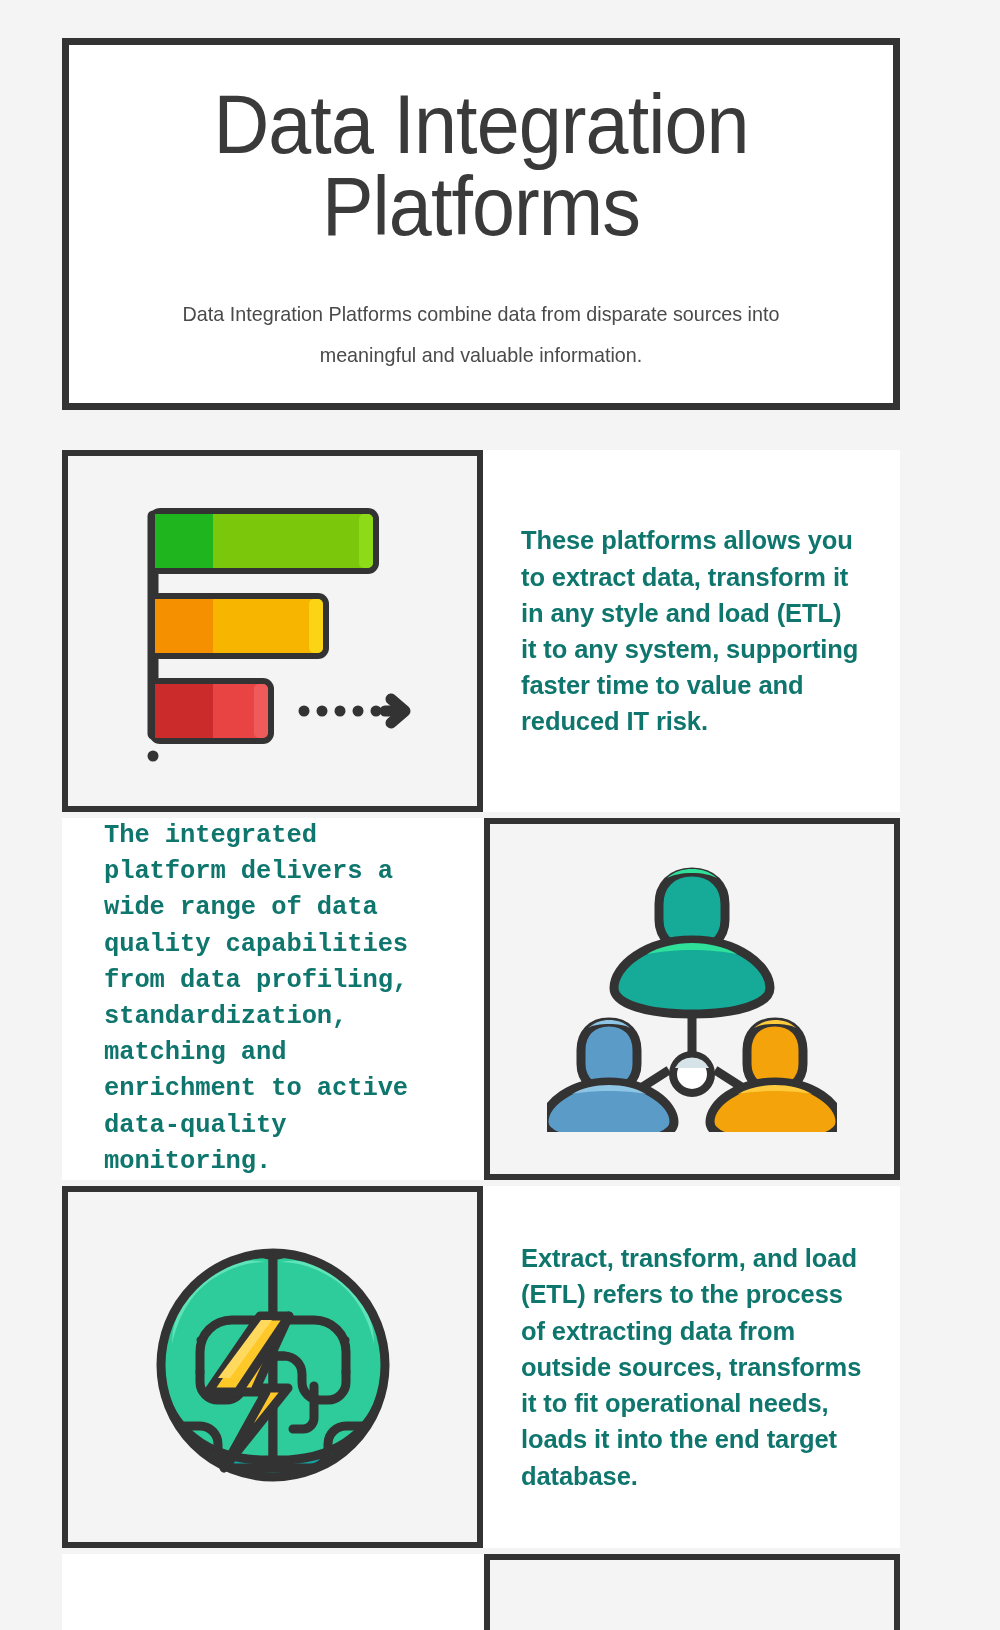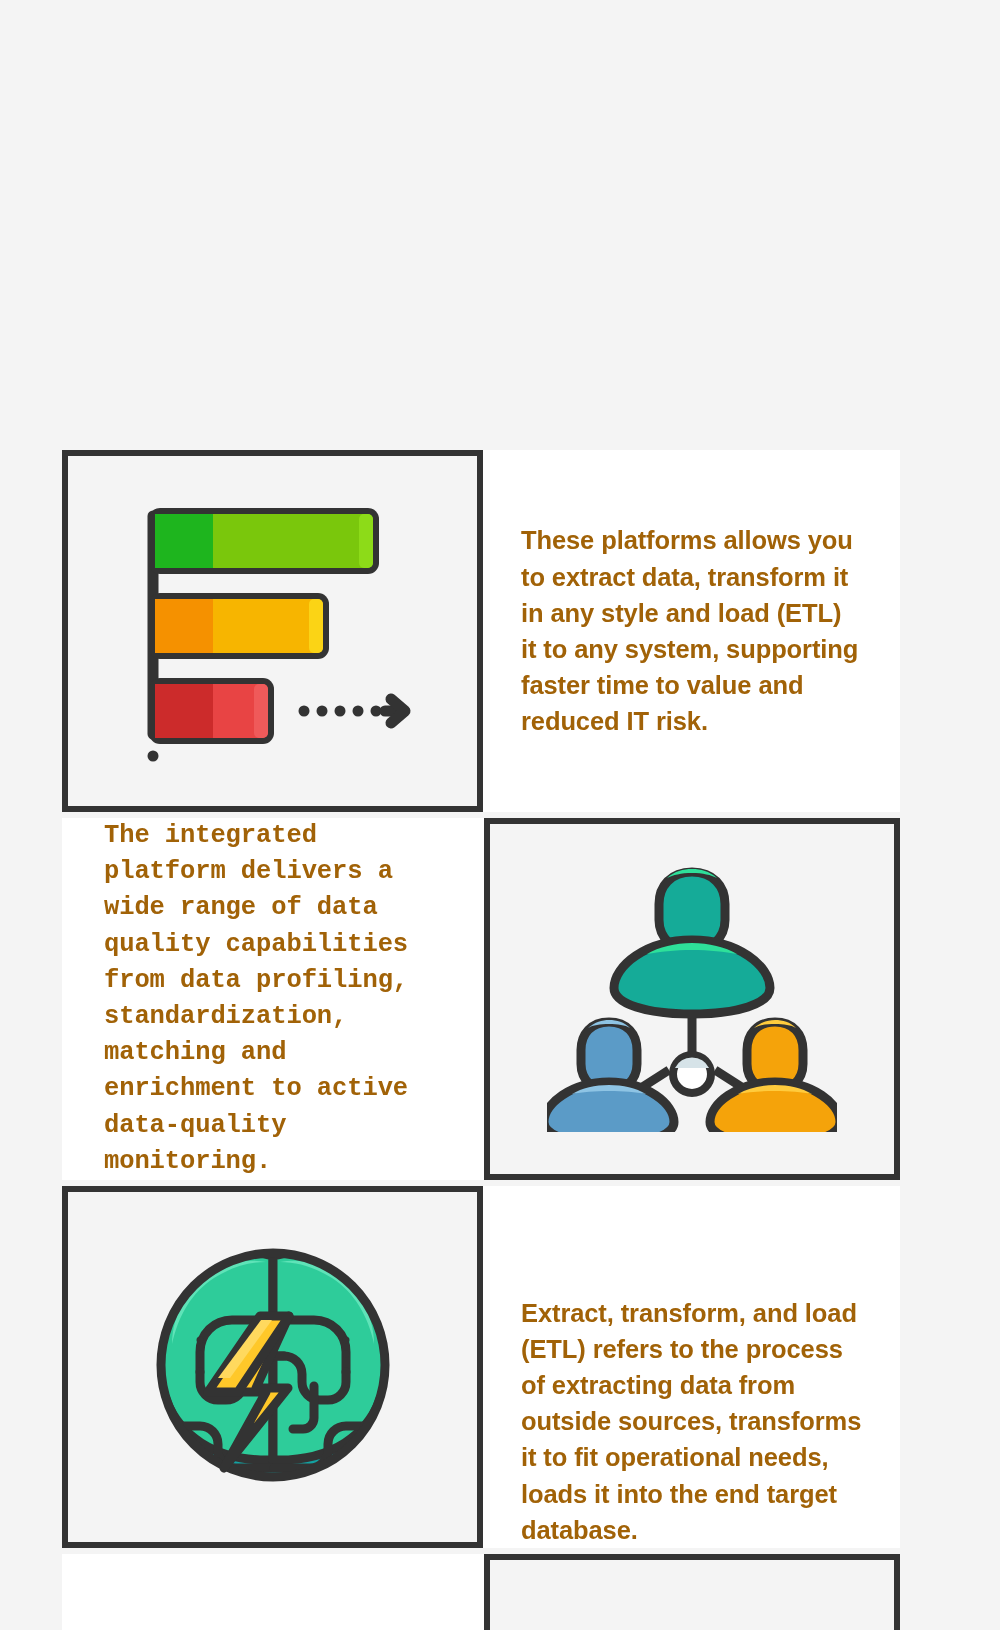--- a/index.html
+++ b/index.html
@@ -79,49 +79,56 @@
 
   .text-cell {
     background: #ffffff;
     padding: 0 38px;
   }
 
   .body-text {
     font-size: 25.5px;
     line-height: 1.42;
     font-weight: bold;
-    color: #a16207;
+    color: #0f766e;
     letter-spacing: -0.1px;
   }
 
   
   #row1 { top: 450px;  height: 362px; }
   #row2 { top: 818px;  height: 362px; }
   #row3 { top: 1186px; height: 362px; }
   #row4 { top: 1554px; height: 90px; }
 
   #row1 .icon-cell { width: 421px; height: 362px; }
   #row1 .text-cell { width: 417px; height: 362px; }
 
   #row2 .text-cell { width: 422px; height: 362px; padding-left: 42px; font-family: Liberation Mono, monospace; }
   #row2 .icon-cell { width: 416px; height: 362px; }
 
   #row3 .icon-cell { width: 421px; height: 362px; }
-  #row3 .text-cell { width: 417px; height: 362px; align-items: flex-end; }
+  #row3 .text-cell { width: 417px; height: 362px; }
 
   #row4 .text-cell { width: 422px; height: 90px; }
   #row4 .icon-cell { width: 416px; height: 90px; border-bottom: none; }
 
   .icon-wrap { display: block; }
 </style>
 </head>
 <body>
 
 <div class="page">
 
+  <div class="header-card">
+    <div class="title">
+      <div>Data Integration</div>
+      <div>Platforms</div>
+    </div>
+    <div class="subtitle">Data Integration Platforms combine data from disparate sources into meaningful and valuable information.</div>
+  </div>
 
   <div class="row" id="row1">
     <div class="cell icon-cell">
       <span class="icon-wrap">
         <svg width="280" height="270" viewBox="0 0 280 270">
 
           <path d="M20 22 L20 240" stroke="#333333" stroke-width="11" stroke-linecap="round" fill="none"></path>
           <circle cx="20" cy="262" r="5.5" fill="#333333"></circle>
 
           <rect x="16" y="14" width="230" height="66" rx="11" fill="#333333"></rect>

